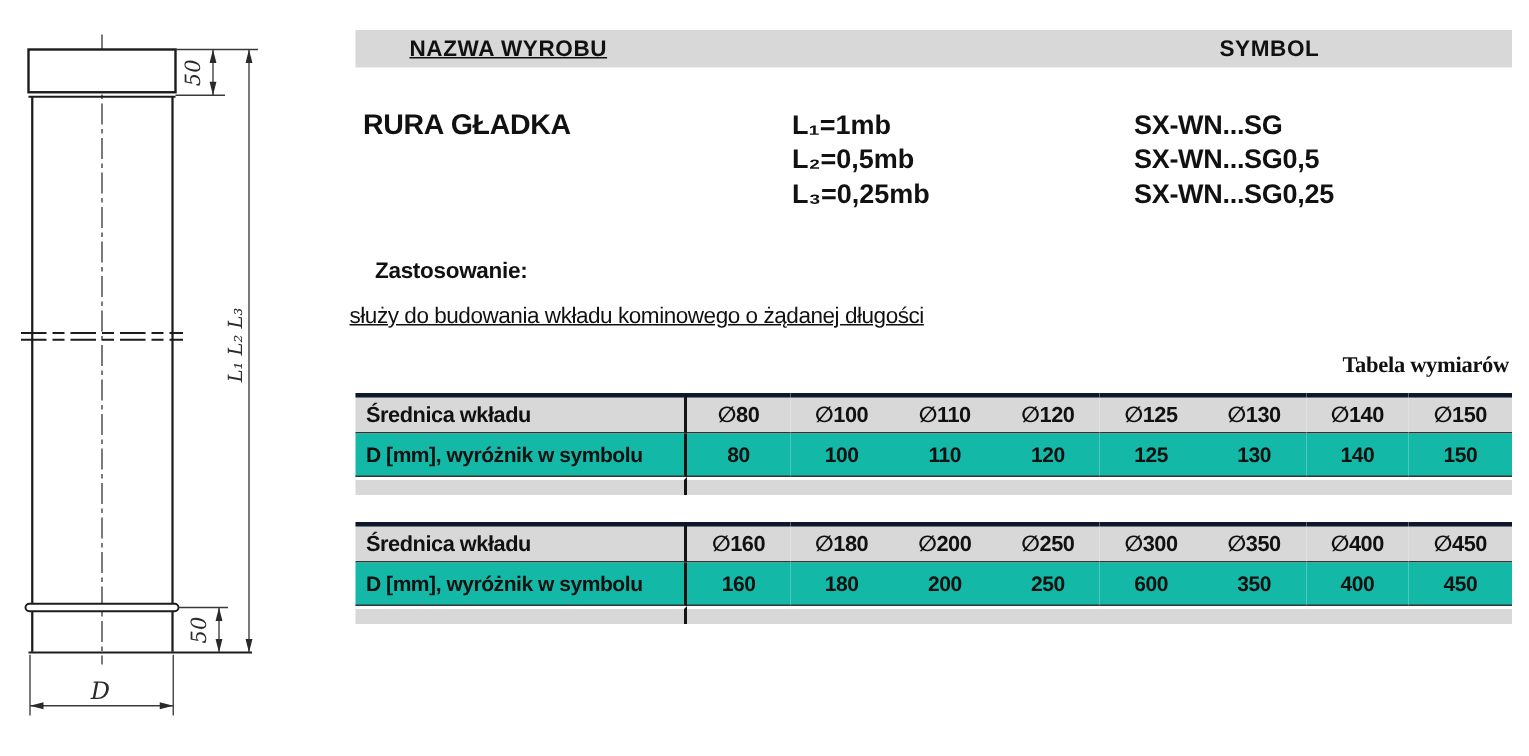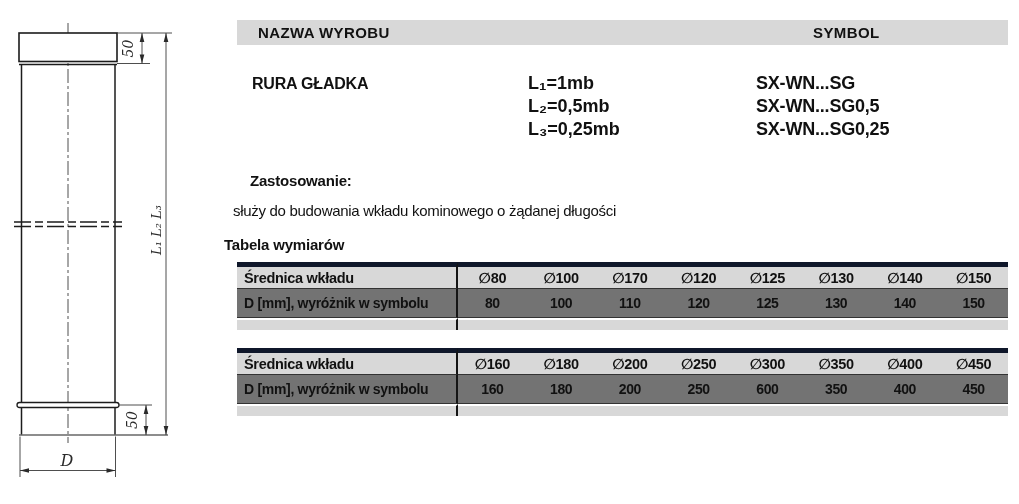--- a/index.html
+++ b/index.html
@@ -12,64 +12,64 @@
   .drawing { position:absolute; left:0; top:0; }
   .dim-text {
     font-family:"DejaVu Serif",serif; font-style:italic; fill:#2a2a2a;
   }
   
   .header-bar {
     position:absolute; left:237px; top:20px; width:771px; height:25px;
     background:#d8d8d8; display:flex; align-items:center;
     font-weight:bold; font-size:15px; letter-spacing:.4px;
   }
-  .hb-left { position:absolute; left:21px; }
+  .hb-left { position:absolute; left:36px;text-decoration:underline; }
   .hb-right { position:absolute; left:576px; }
 
   .product-name {
-    position:absolute; left:252px; top:72px;
-    font-size:16px; font-weight:bold; line-height:23px; letter-spacing:-.2px;
+    position:absolute; left:242px; top:72px;
+    font-size:19px; font-weight:bold; line-height:23px; letter-spacing:-.2px;
   }
   .lengths {
     position:absolute; left:528px; top:72px;
     font-size:18px; font-weight:bold; line-height:23px;
   }
   .symbols {
     position:absolute; left:756px; top:72px;
     font-size:18px; font-weight:bold; line-height:23px; letter-spacing:-.2px;
   }
 
   .app-label {
     position:absolute; left:250px; top:172px;
     font-size:15px; font-weight:bold; letter-spacing:-.2px;
   }
   .app-text {
     position:absolute; left:233px; top:202px;
-    font-size:15px; letter-spacing:-.3px;
+    font-size:15px; letter-spacing:-.3px;text-decoration:underline;
   }
   .table-title {
-    position:absolute; left:224px; top:236px; width:771px;
-    text-align:left; font-size:15px; font-weight:bold; letter-spacing:-.2px;
+    position:absolute; left:235px; top:236px; width:771px;
+    text-align:right; font-size:15px; font-weight:bold; letter-spacing:-.2px;font-family:Liberation Serif, serif;
   }
 
   
   .dim-table {
     position:absolute; left:237px; width:771px;
     display:grid; grid-template-columns:221px repeat(8,1fr);
     font-weight:bold; letter-spacing:-.3px;
   }
   .dim-table.t1 { top:262px; }
   .dim-table.t2 { top:348px; }
   .dim-table > div { display:flex; align-items:center; justify-content:center; }
   .row-head > div, .cell-h {
     background:#d8d8d8; height:27px;
-    border-top:5px solid #0f172a; border-bottom:1px solid #333;
+    border-top:3px solid #0f172a; border-bottom:1px solid #333;
     font-size:14.5px;
   }
-  .cell-v { background:#737373; height:29px; border-bottom:1px solid #333; font-size:14px; }
+  .cell-v { background:#14b8a6; height:29px; border-bottom:1px solid #333; font-size:14px; }
   .cell-label { justify-content:flex-start !important; padding-left:7px; }
   .v-div { border-right:2px solid #141414; }
   .strip { background:#d8d8d8; height:12px; border-top:2px solid #fff; }
 </style>
 </head>
 <body>
 
 <div class="page">
 
   <svg class="drawing" width="230" height="504" viewBox="0 0 230 504">
@@ -138,21 +138,21 @@
 
   <div class="app-label">Zastosowanie:</div>
   <div class="app-text">służy do budowania wkładu kominowego o żądanej długości</div>
 
   <div class="table-title">Tabela wymiarów</div>
 
   <div class="dim-table t1">
     <div class="cell-h cell-label v-div">Średnica wkładu</div>
     <div class="cell-h">∅80</div>
     <div class="cell-h">∅100</div>
-    <div class="cell-h">∅170</div>
+    <div class="cell-h">∅110</div>
     <div class="cell-h">∅120</div>
     <div class="cell-h">∅125</div>
     <div class="cell-h">∅130</div>
     <div class="cell-h">∅140</div>
     <div class="cell-h">∅150</div>
 
     <div class="cell-v cell-label v-div">D [mm],  wyróżnik w symbolu</div>
     <div class="cell-v">80</div>
     <div class="cell-v">100</div>
     <div class="cell-v">110</div>

